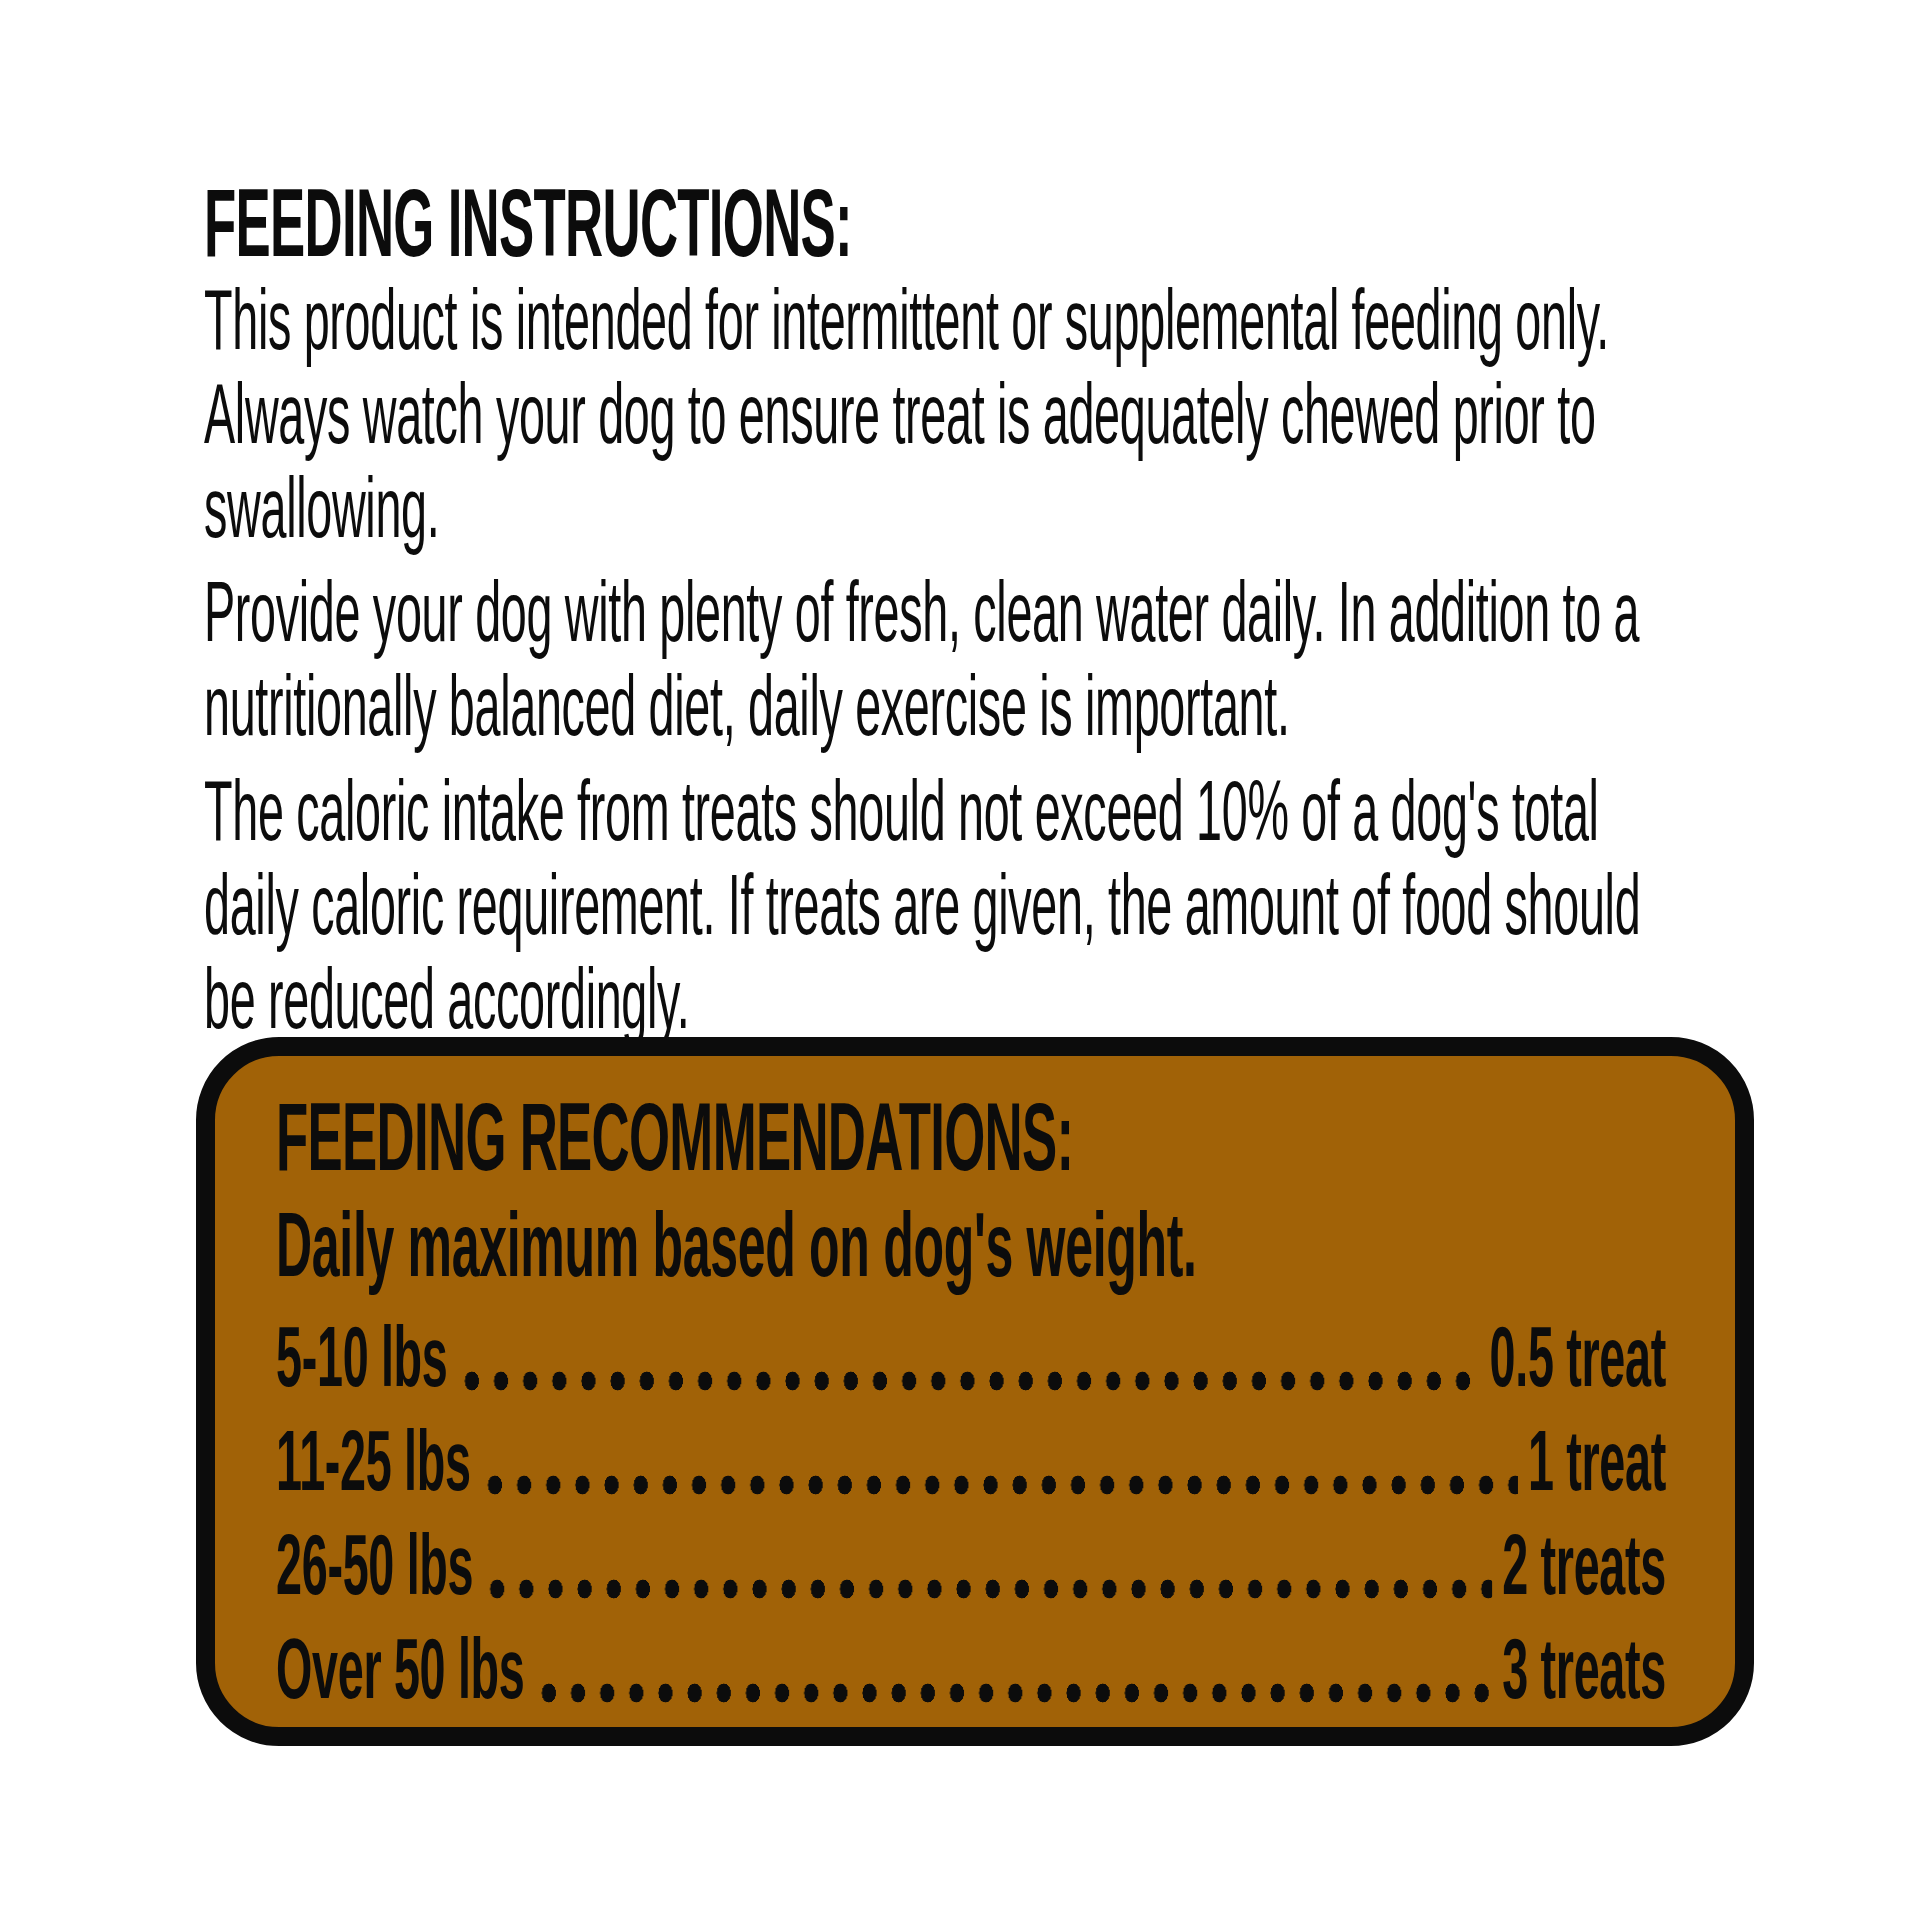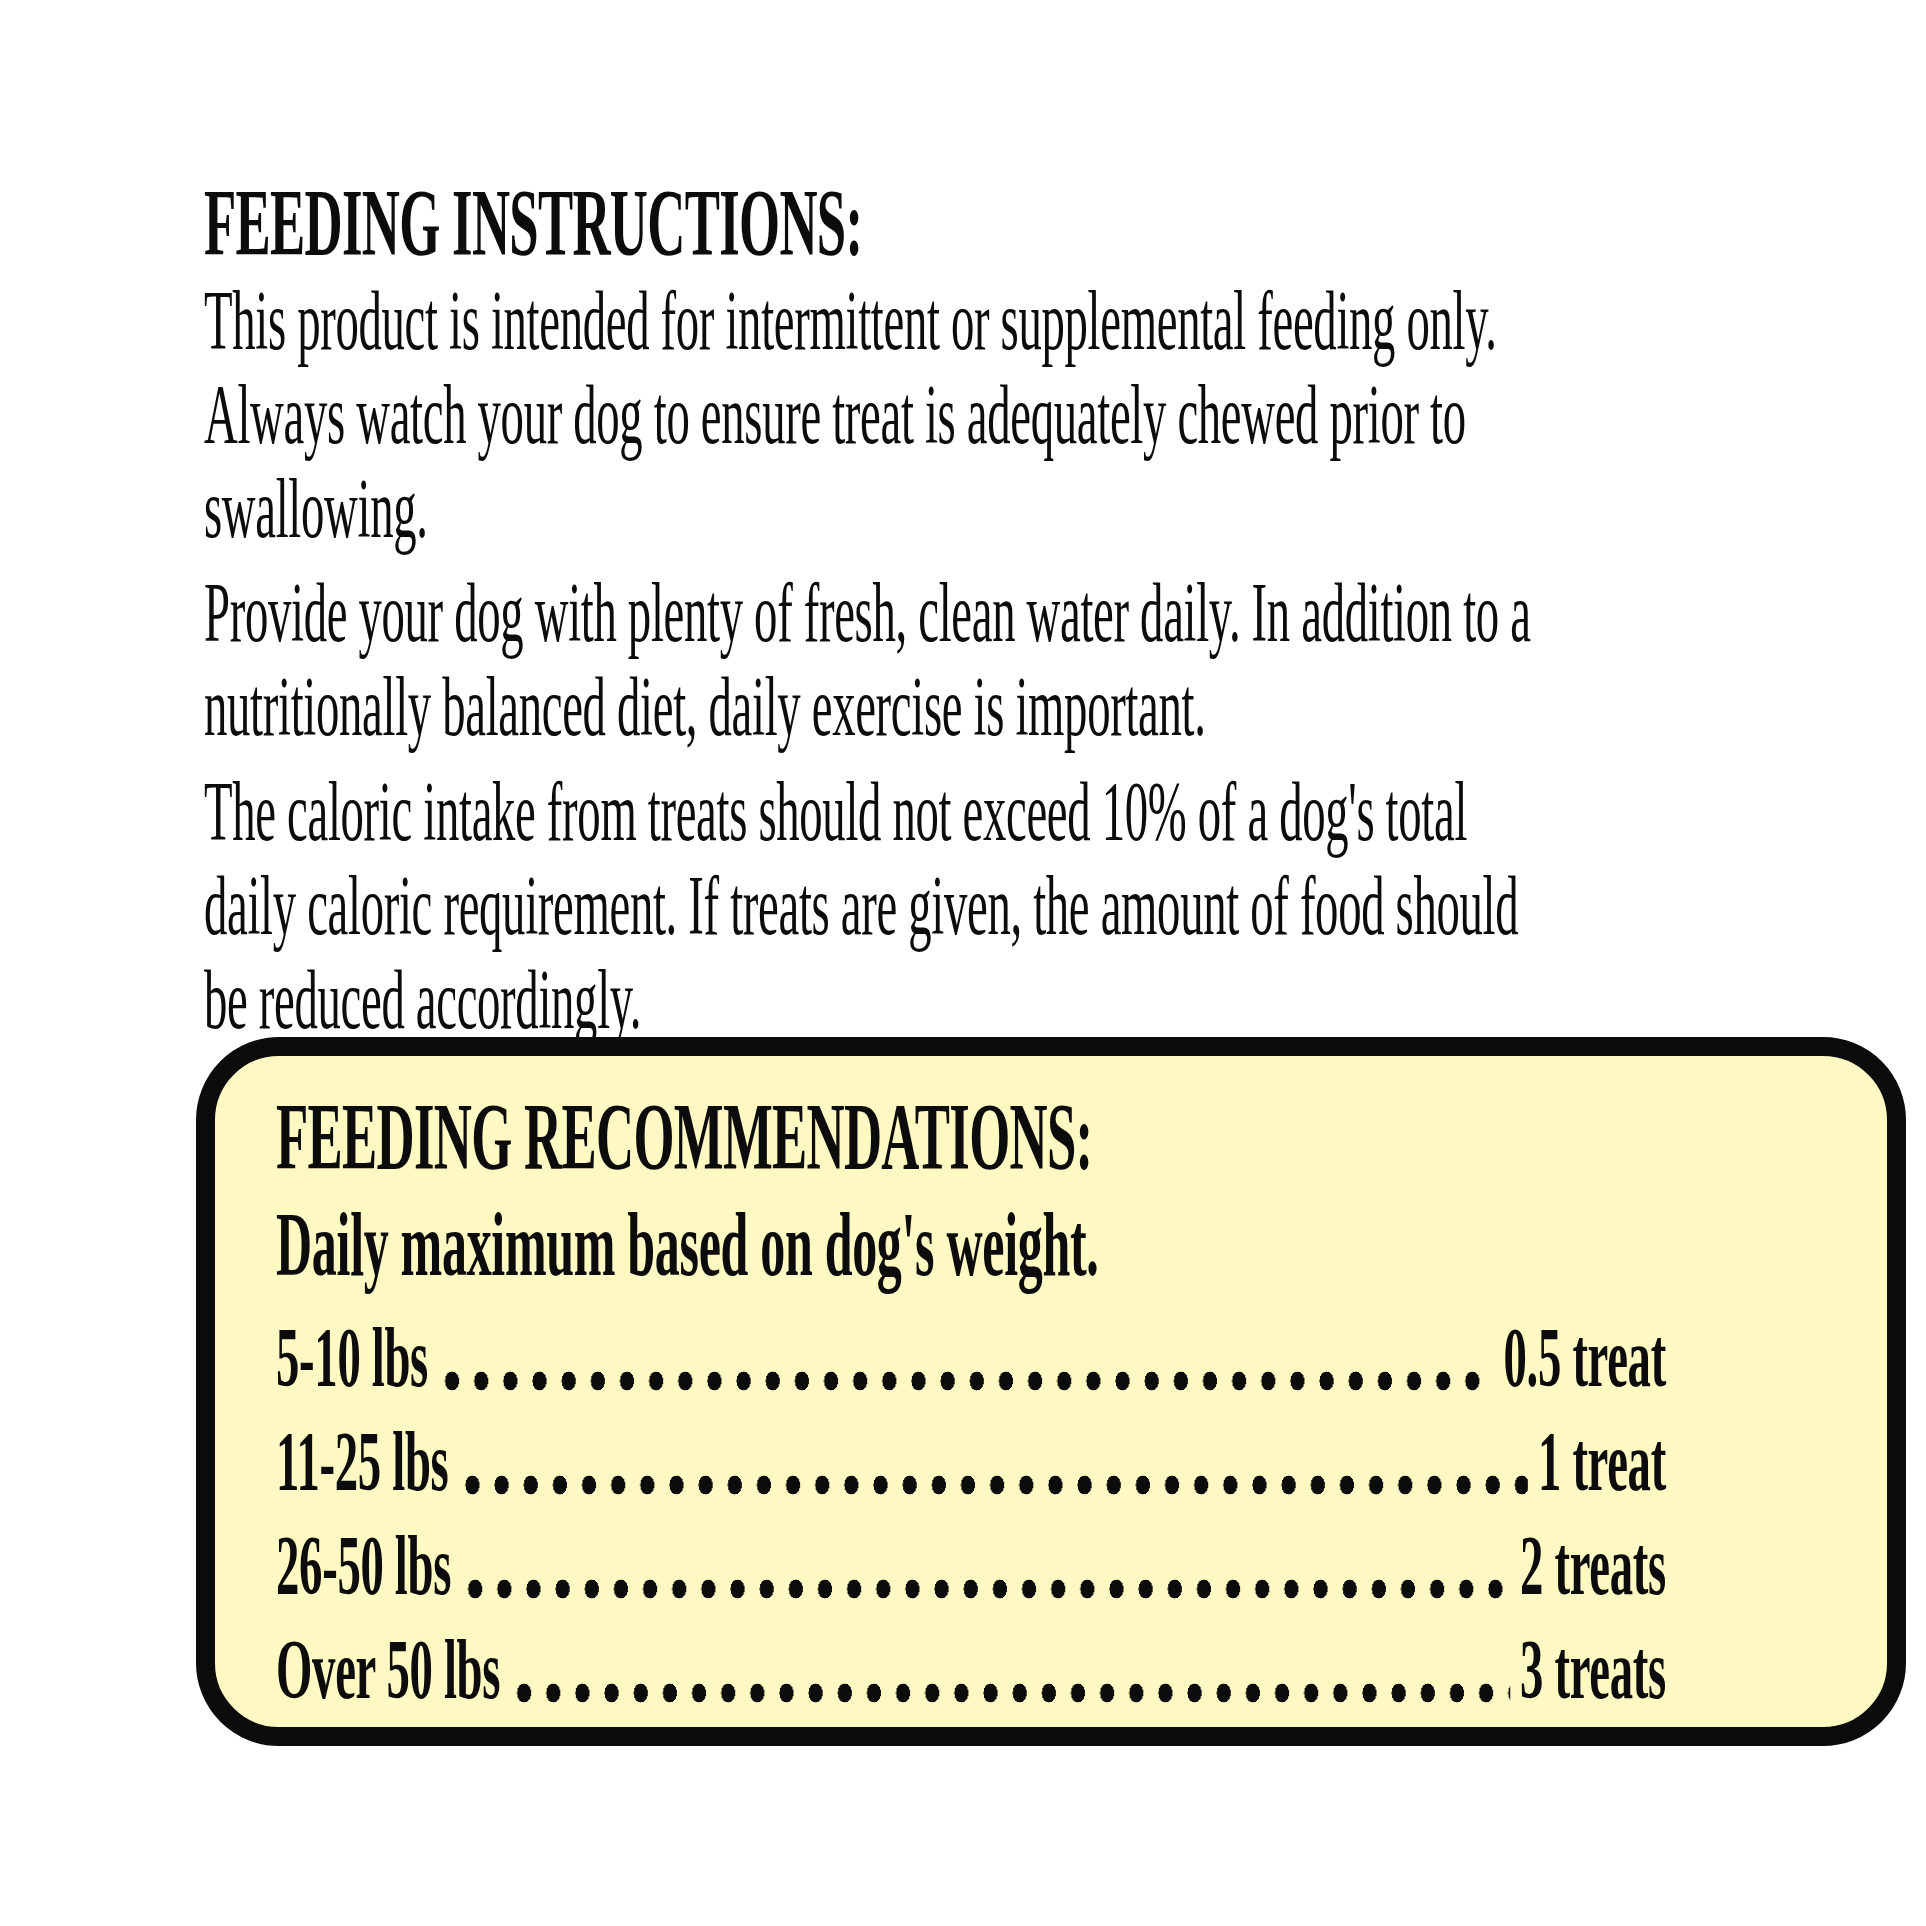--- a/index.html
+++ b/index.html
@@ -1,21 +1,21 @@
 <!DOCTYPE html>
 <html style="font-size:10.3px"><head>
 <meta charset="utf-8">
 <style>
   html,body{margin:0;padding:0;background:#ffffff;}
   .page{
     position:relative;
     width:1926px;height:1926px;
     background:#ffffff;
     color:#0c0c0c;
-    font-family:Liberation Serif, serif;
+    font-family:Liberation Sans, sans-serif;
     overflow:hidden;
   }
   
   .squeeze{
     transform:scaleX(0.55);
     transform-origin:0 0;
   }
   .instructions-wrap{
     position:absolute;left:204px;top:172px;
     width:3467px;
@@ -25,25 +25,25 @@
     white-space:nowrap;letter-spacing:-1.3px;
   }
   .para{margin:0 0 0 0;padding:0;}
   .para + .para{margin-top:10.3px;}
   .para .line{
     font-size:85px;line-height:94px;font-weight:400;
     white-space:nowrap;letter-spacing:-0.6px;
   }
   .reco-box{
     position:absolute;left:196px;top:1037px;
-    width:1710px;height:709px;
+    width:1558px;height:709px;
     border:19px solid #0c0c0c;
     border-radius:83px;
     box-sizing:border-box;
-    background:#fef9c3;
+    background:#a16207;
   }
   .reco-inner{
     width:2720px;
     box-sizing:border-box;
     padding:27px 82px 0 111px;
     transform:scaleX(0.55);
     transform-origin:0 0;
   }
   .reco-title{
     font-size:96px;line-height:108px;font-weight:700;

